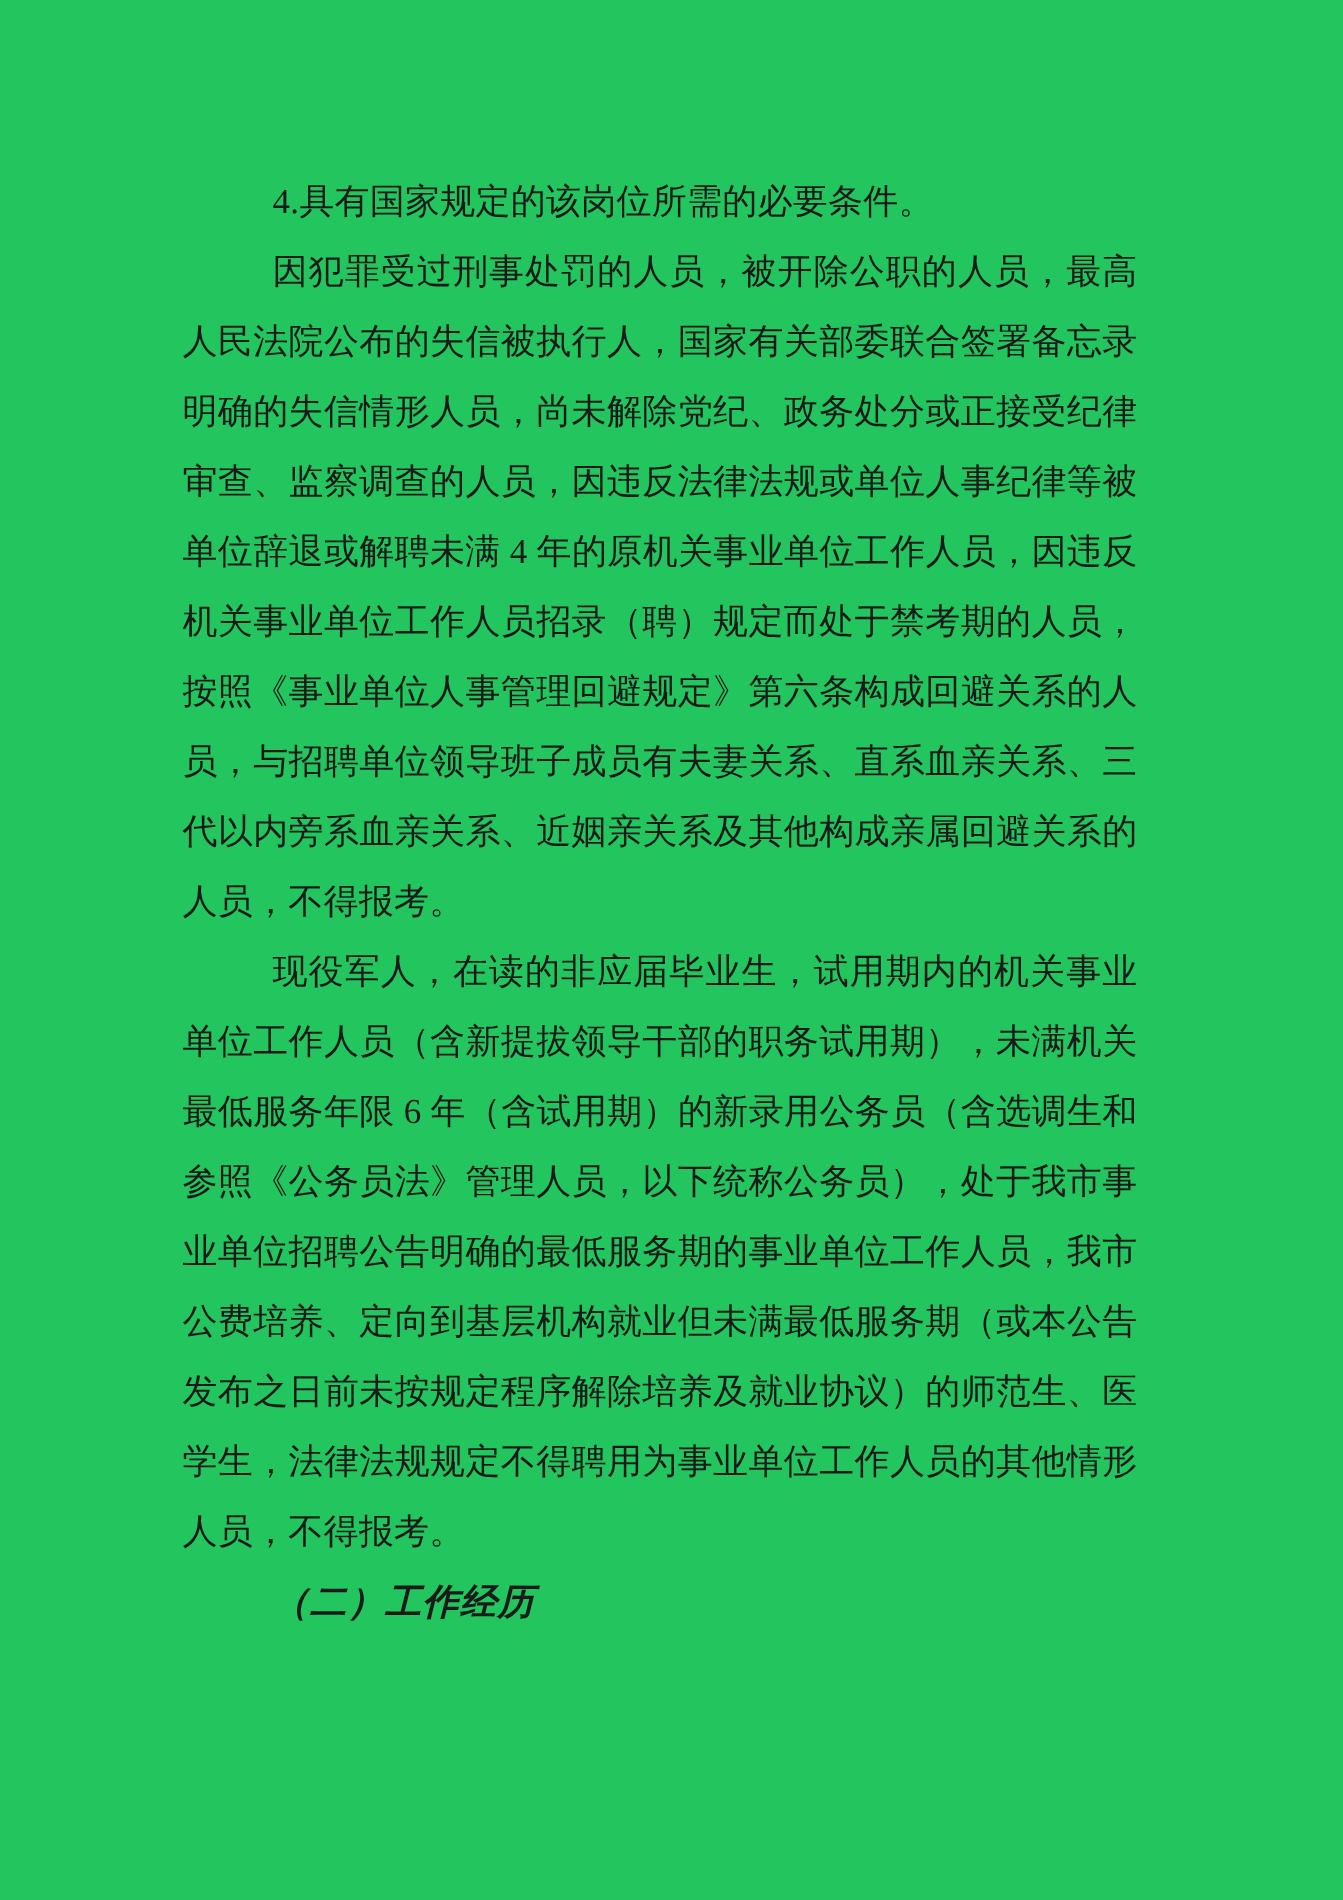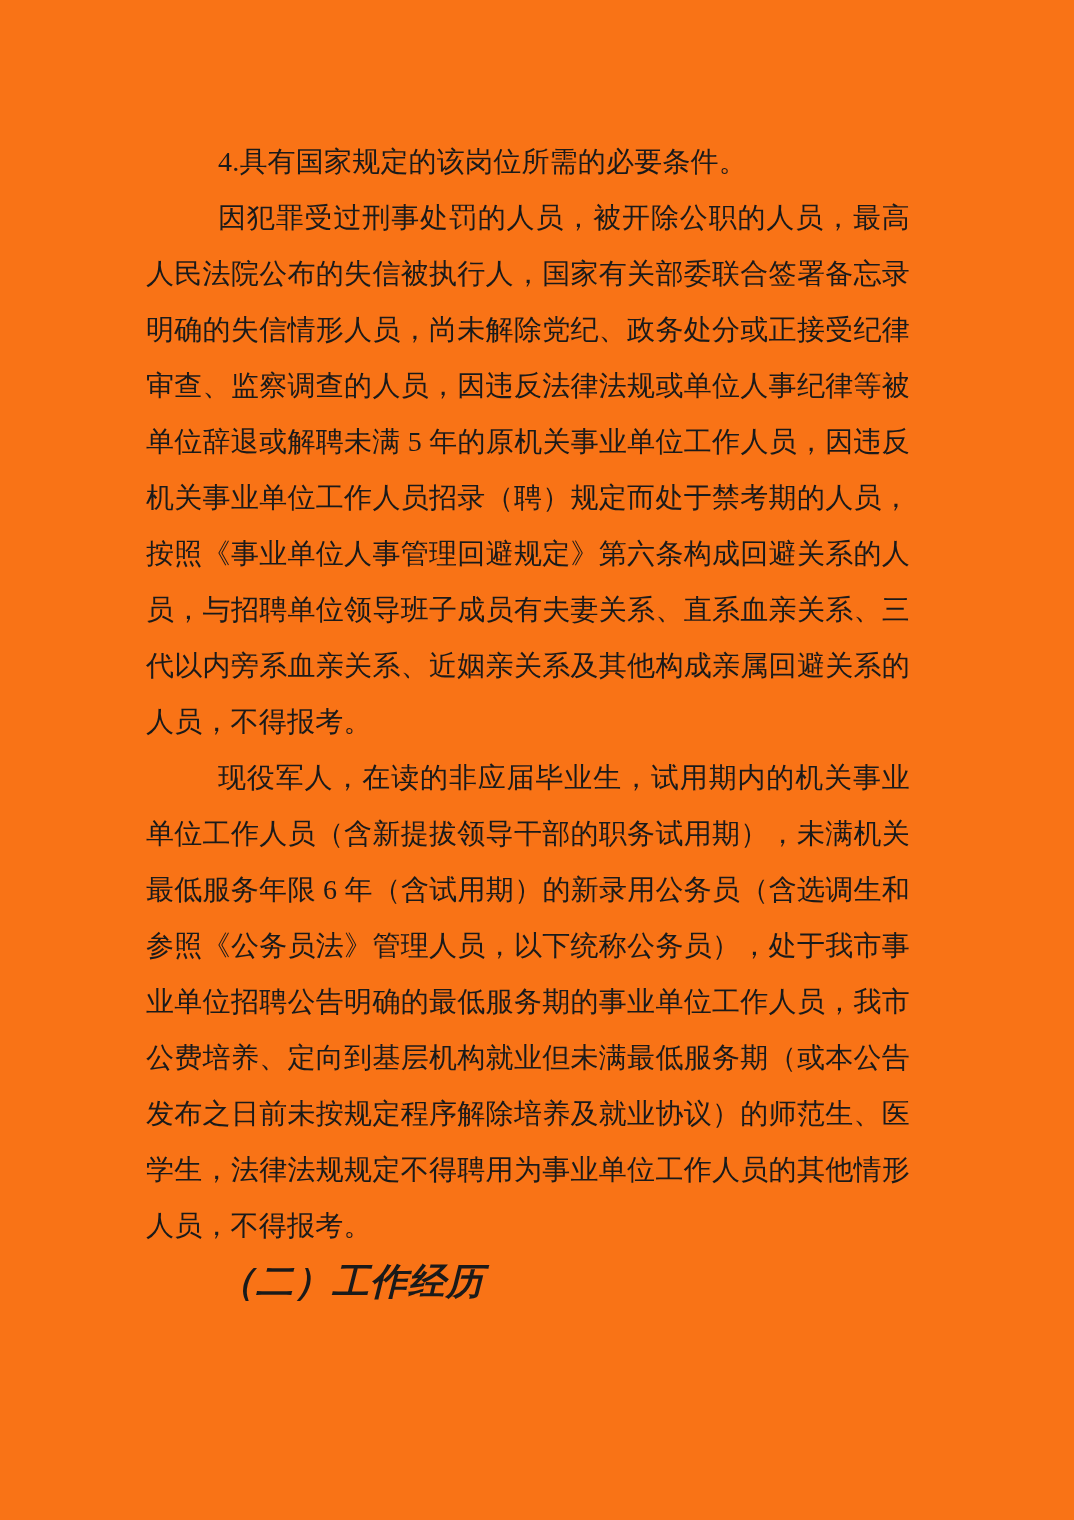--- a/index.html
+++ b/index.html
@@ -12,43 +12,43 @@
     height: 1520px;
     overflow: hidden;
     font-family: "Liberation Serif", "DejaVu Serif", serif;
     color: #1a1a1a;
   }
   .page {
     box-sizing: border-box;
     width: 1074px;
     height: 1520px;
     padding: 134px 164px 0 146px;
-    background: #f97316;
+    background: #22c55e;
   }
   .body-para {
     margin: 0;
     font-size: 28px;
     line-height: 56px;
     text-align: justify;
     text-justify: inter-ideograph;
     text-indent: 72px;
     letter-spacing: 0.2px;
     word-break: normal;
   }
   .section-heading {
     margin: 0;
-    font-size: 37px;
+    font-size: 29px;
     line-height: 56px;
     font-weight: bold;
     font-style: italic;
     text-indent: 72px;
     letter-spacing: 1px;
   }
 </style>
 </head>
 <body>
 
 <div class="page">
   <p class="body-para">4.具有国家规定的该岗位所需的必要条件。</p>
-  <p class="body-para">因犯罪受过刑事处罚的人员，被开除公职的人员，最高人民法院公布的失信被执行人，国家有关部委联合签署备忘录明确的失信情形人员，尚未解除党纪、政务处分或正接受纪律审查、监察调查的人员，因违反法律法规或单位人事纪律等被单位辞退或解聘未满 5 年的原机关事业单位工作人员，因违反机关事业单位工作人员招录（聘）规定而处于禁考期的人员，按照《事业单位人事管理回避规定》第六条构成回避关系的人员，与招聘单位领导班子成员有夫妻关系、直系血亲关系、三代以内旁系血亲关系、近姻亲关系及其他构成亲属回避关系的人员，不得报考。</p>
+  <p class="body-para">因犯罪受过刑事处罚的人员，被开除公职的人员，最高人民法院公布的失信被执行人，国家有关部委联合签署备忘录明确的失信情形人员，尚未解除党纪、政务处分或正接受纪律审查、监察调查的人员，因违反法律法规或单位人事纪律等被单位辞退或解聘未满 4 年的原机关事业单位工作人员，因违反机关事业单位工作人员招录（聘）规定而处于禁考期的人员，按照《事业单位人事管理回避规定》第六条构成回避关系的人员，与招聘单位领导班子成员有夫妻关系、直系血亲关系、三代以内旁系血亲关系、近姻亲关系及其他构成亲属回避关系的人员，不得报考。</p>
   <p class="body-para">现役军人，在读的非应届毕业生，试用期内的机关事业单位工作人员（含新提拔领导干部的职务试用期），未满机关最低服务年限 6 年（含试用期）的新录用公务员（含选调生和参照《公务员法》管理人员，以下统称公务员），处于我市事业单位招聘公告明确的最低服务期的事业单位工作人员，我市公费培养、定向到基层机构就业但未满最低服务期（或本公告发布之日前未按规定程序解除培养及就业协议）的师范生、医学生，法律法规规定不得聘用为事业单位工作人员的其他情形人员，不得报考。</p>
   <h3 class="section-heading">（二）工作经历</h3>
 </div>
 
 </body></html>

